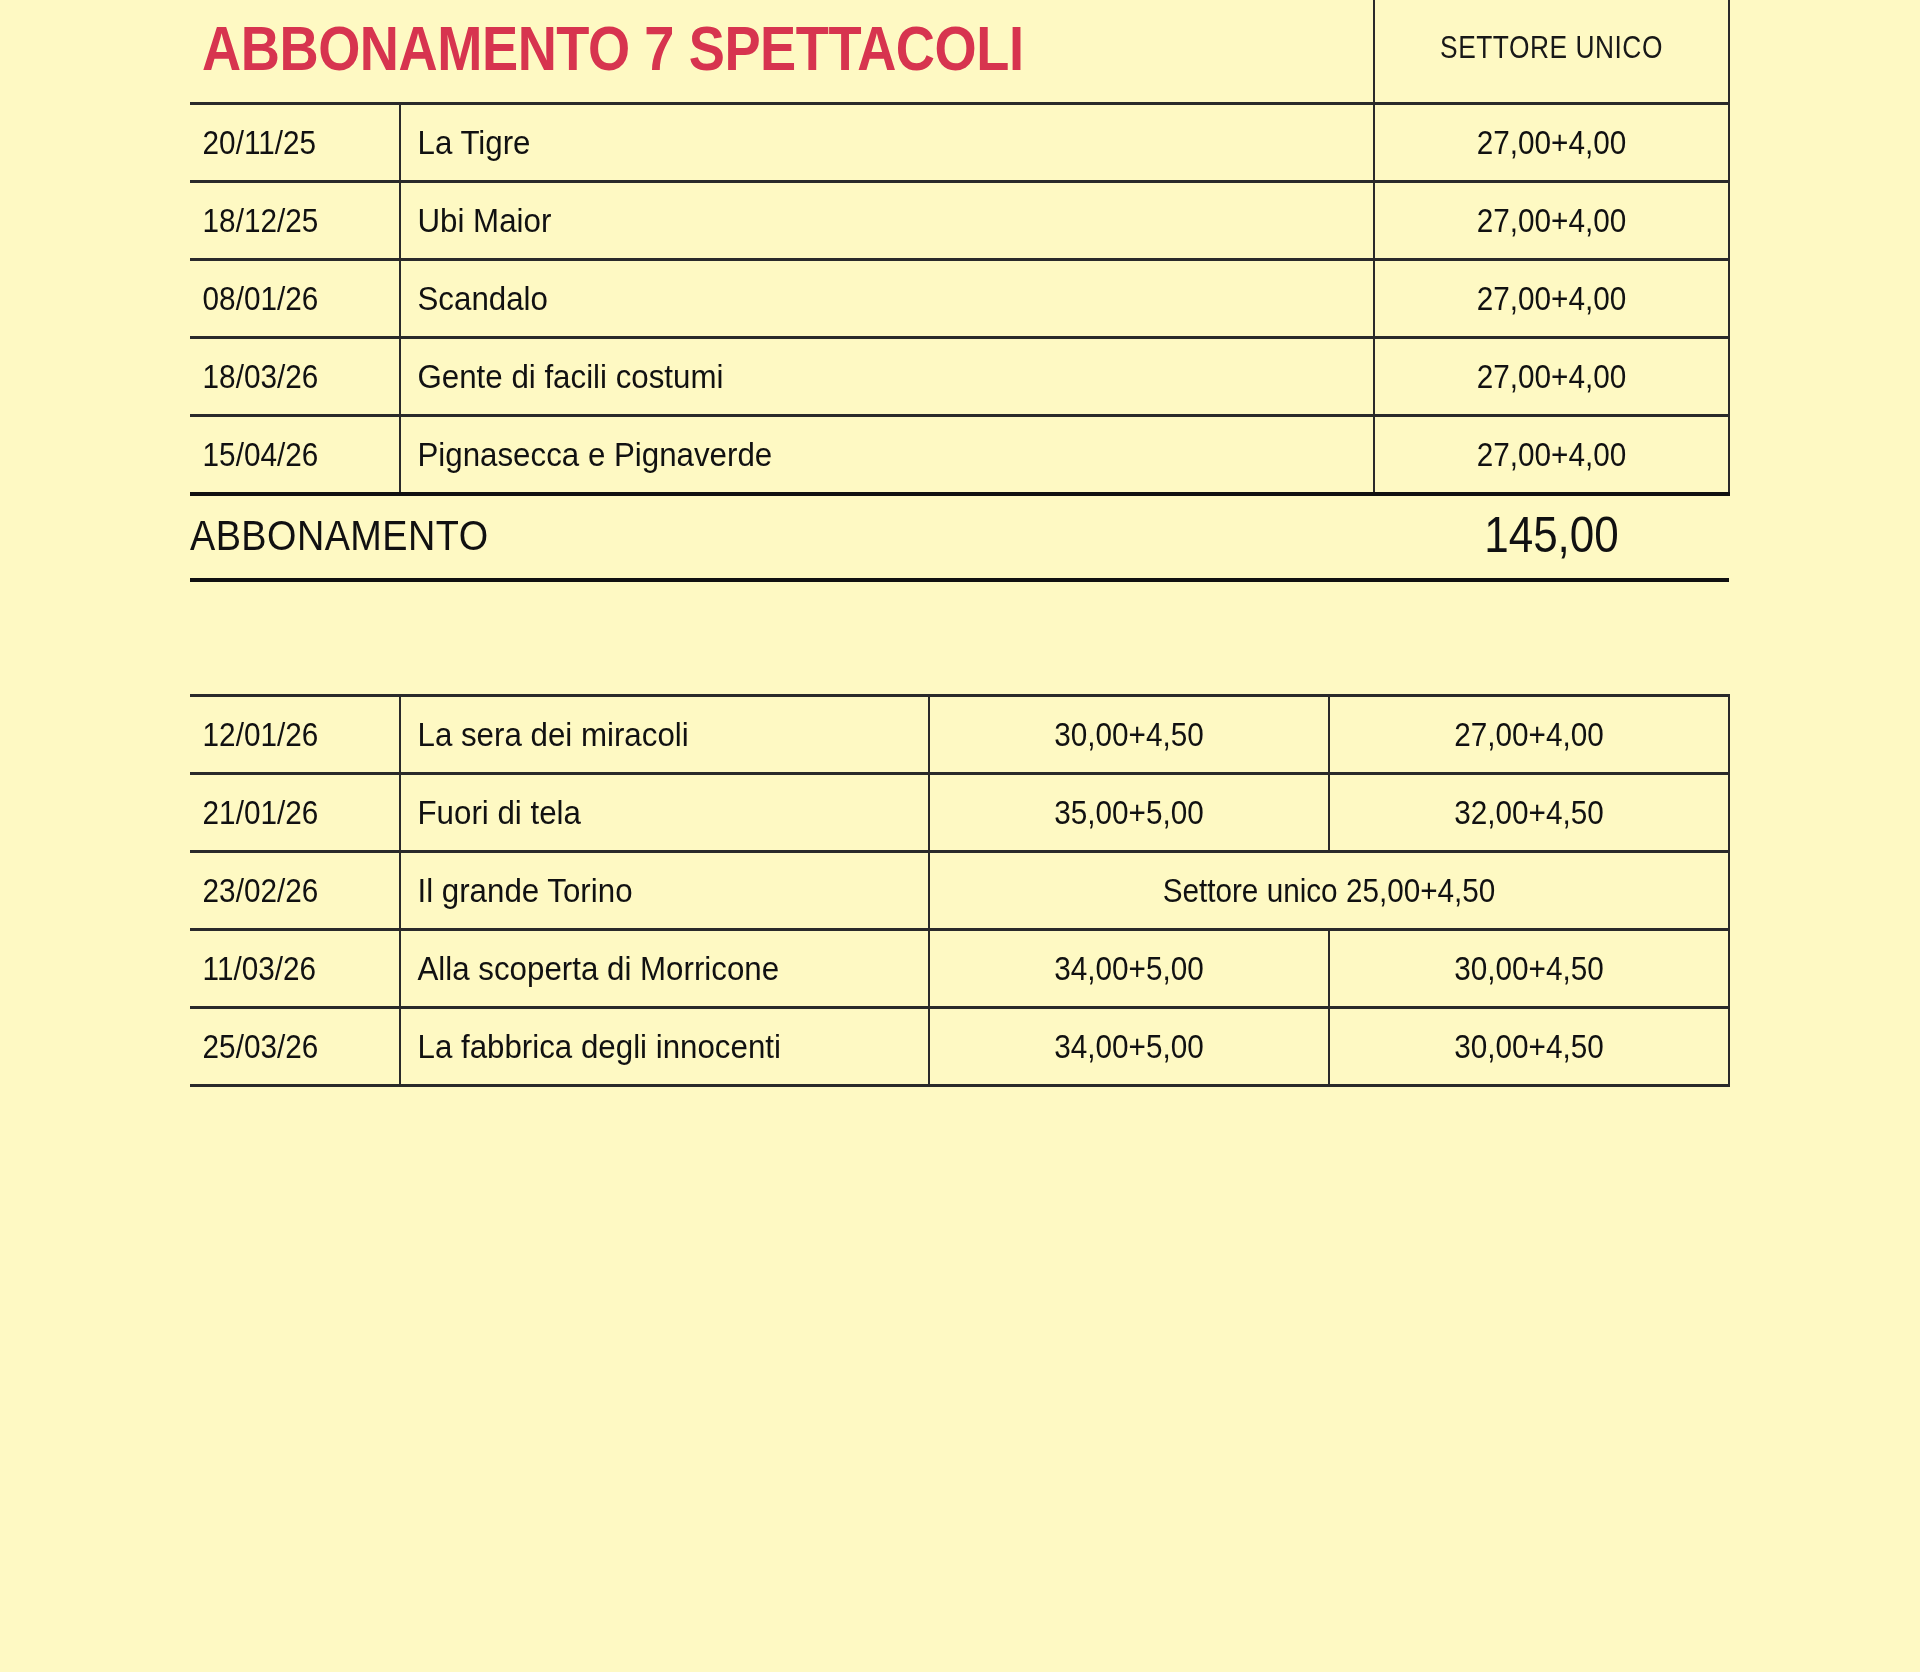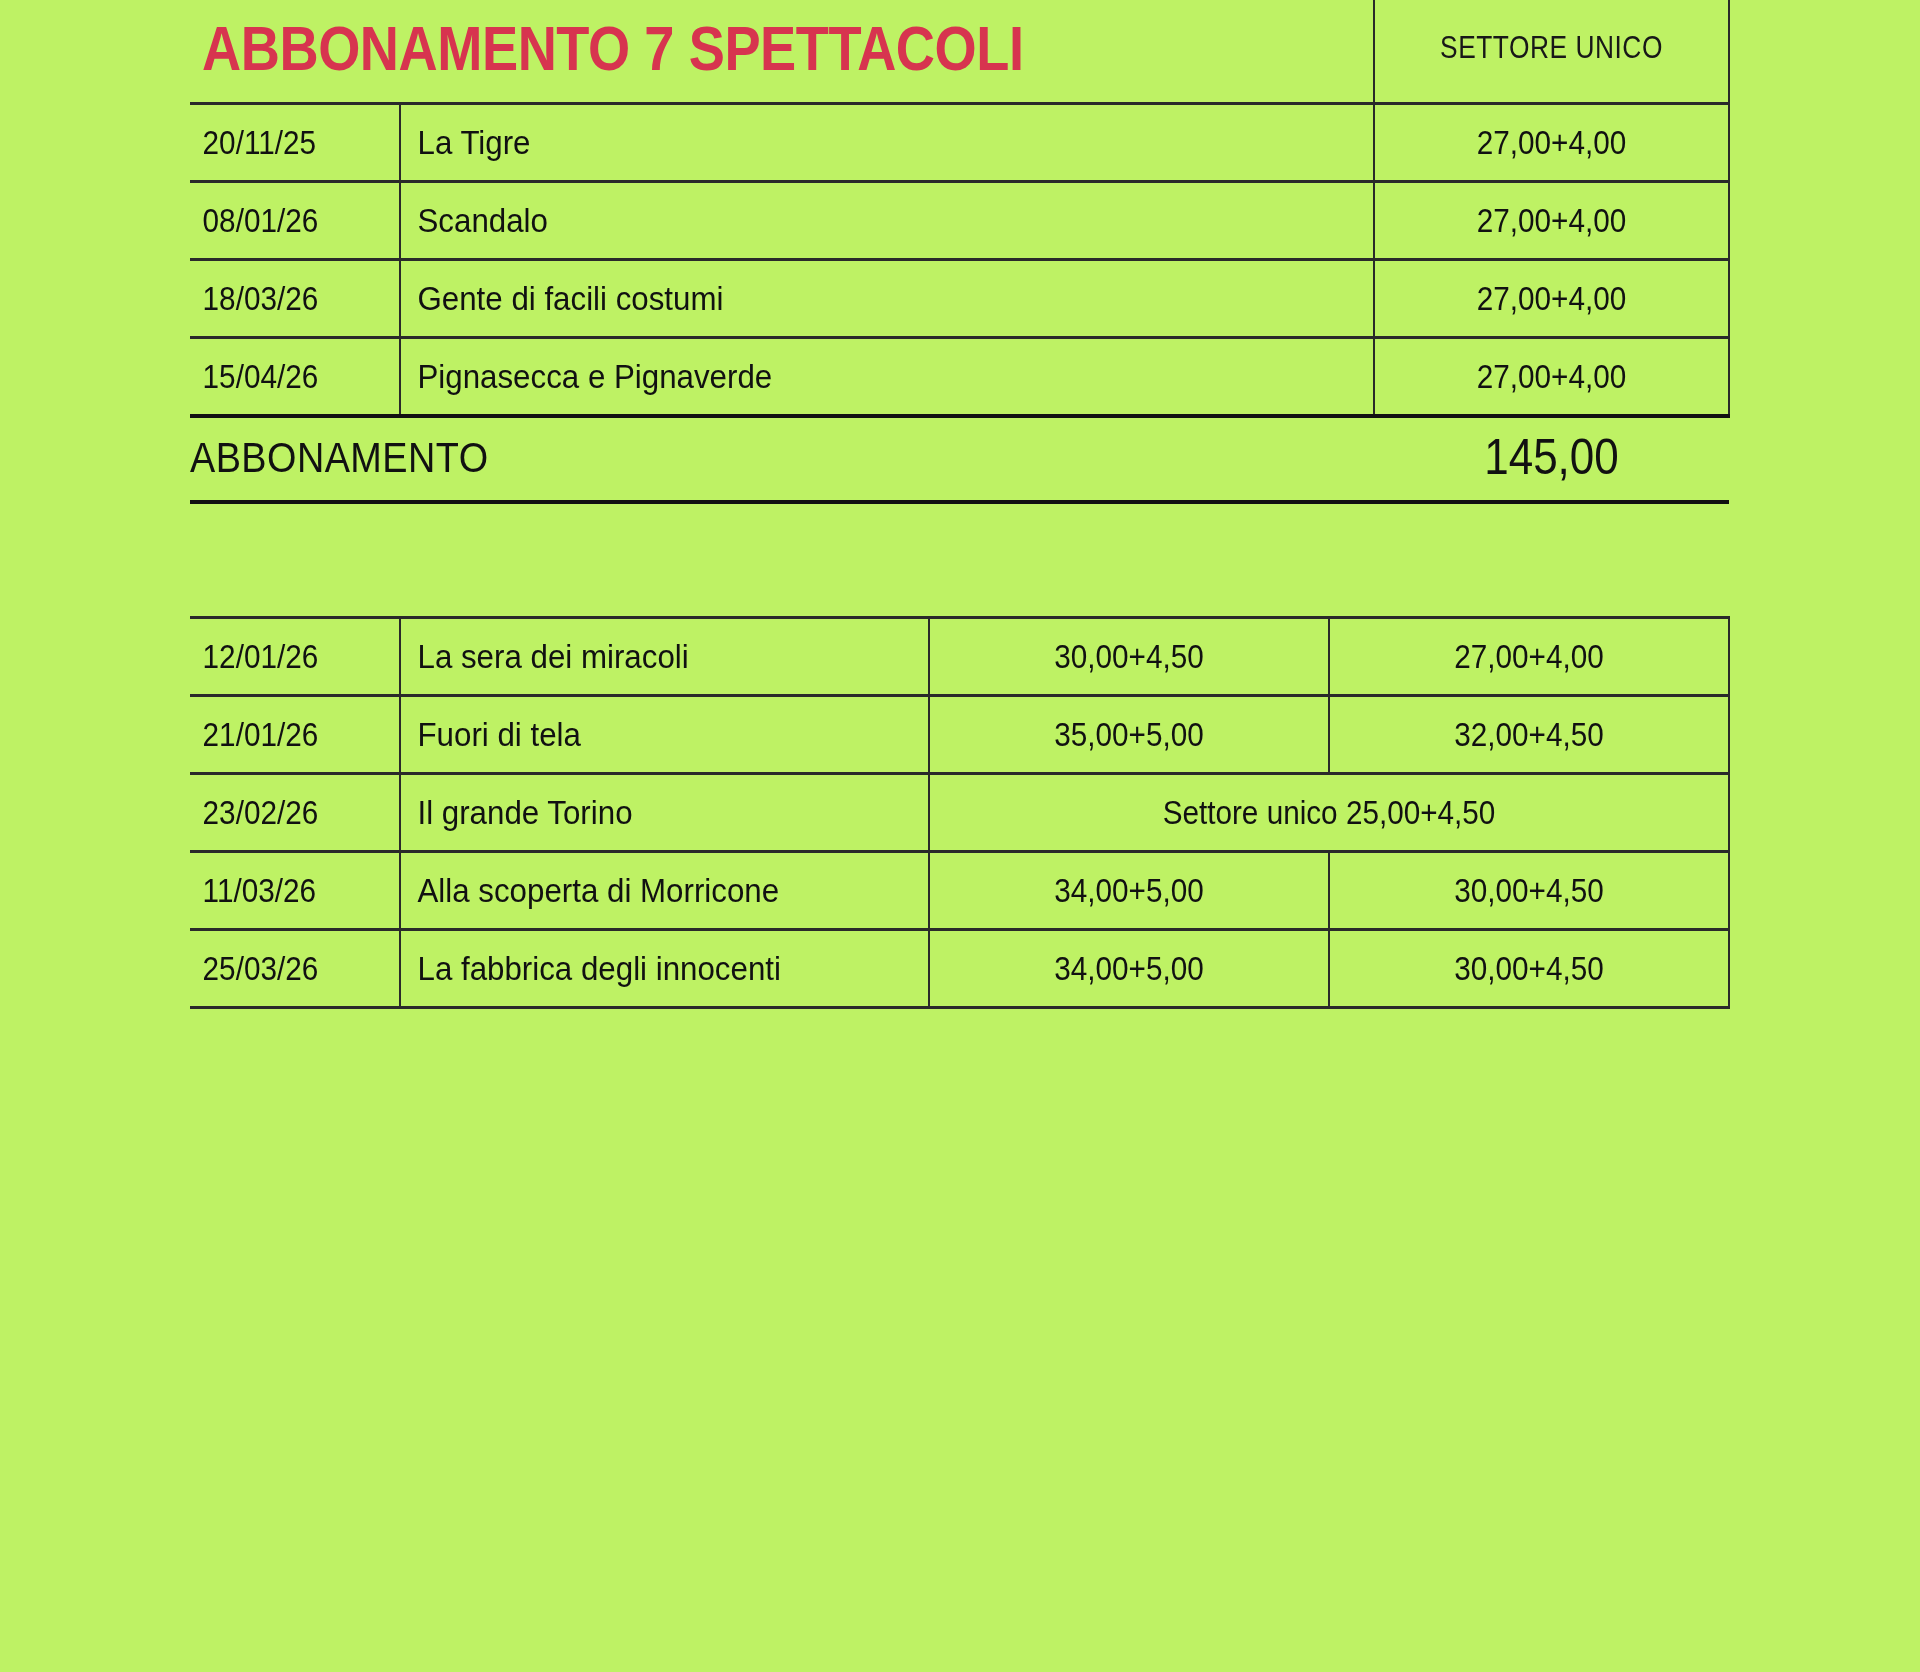--- a/index.html
+++ b/index.html
@@ -12,21 +12,21 @@
     height: 1672px;
     font-family: "Liberation Sans", sans-serif;
     color: #111111;
     overflow: hidden;
   }
 
   .page {
     position: relative;
     width: 1920px;
     height: 1672px;
-    background: #bef264;
+    background: #fef9c3;
     box-sizing: border-box;
     padding: 0 190px;
   }
 
   
   .pricetable {
     width: 100%;
     border-collapse: collapse;
     table-layout: fixed;
   }
@@ -170,20 +170,25 @@
           <span>SETTORE UNICO</span>
         </td>
       </tr>
 
       <tr class="row-line">
         <td class="cell-date">20/11/25</td>
         <td class="cell-title">La Tigre</td>
         <td class="cell-price edge">27,00+4,00</td>
       </tr>
       <tr class="row-line">
+        <td class="cell-date">18/12/25</td>
+        <td class="cell-title">Ubi Maior</td>
+        <td class="cell-price edge">27,00+4,00</td>
+      </tr>
+      <tr class="row-line">
         <td class="cell-date">08/01/26</td>
         <td class="cell-title">Scandalo</td>
         <td class="cell-price edge">27,00+4,00</td>
       </tr>
       <tr class="row-line">
         <td class="cell-date">18/03/26</td>
         <td class="cell-title">Gente di facili costumi</td>
         <td class="cell-price edge">27,00+4,00</td>
       </tr>
       <tr class="row-line">

